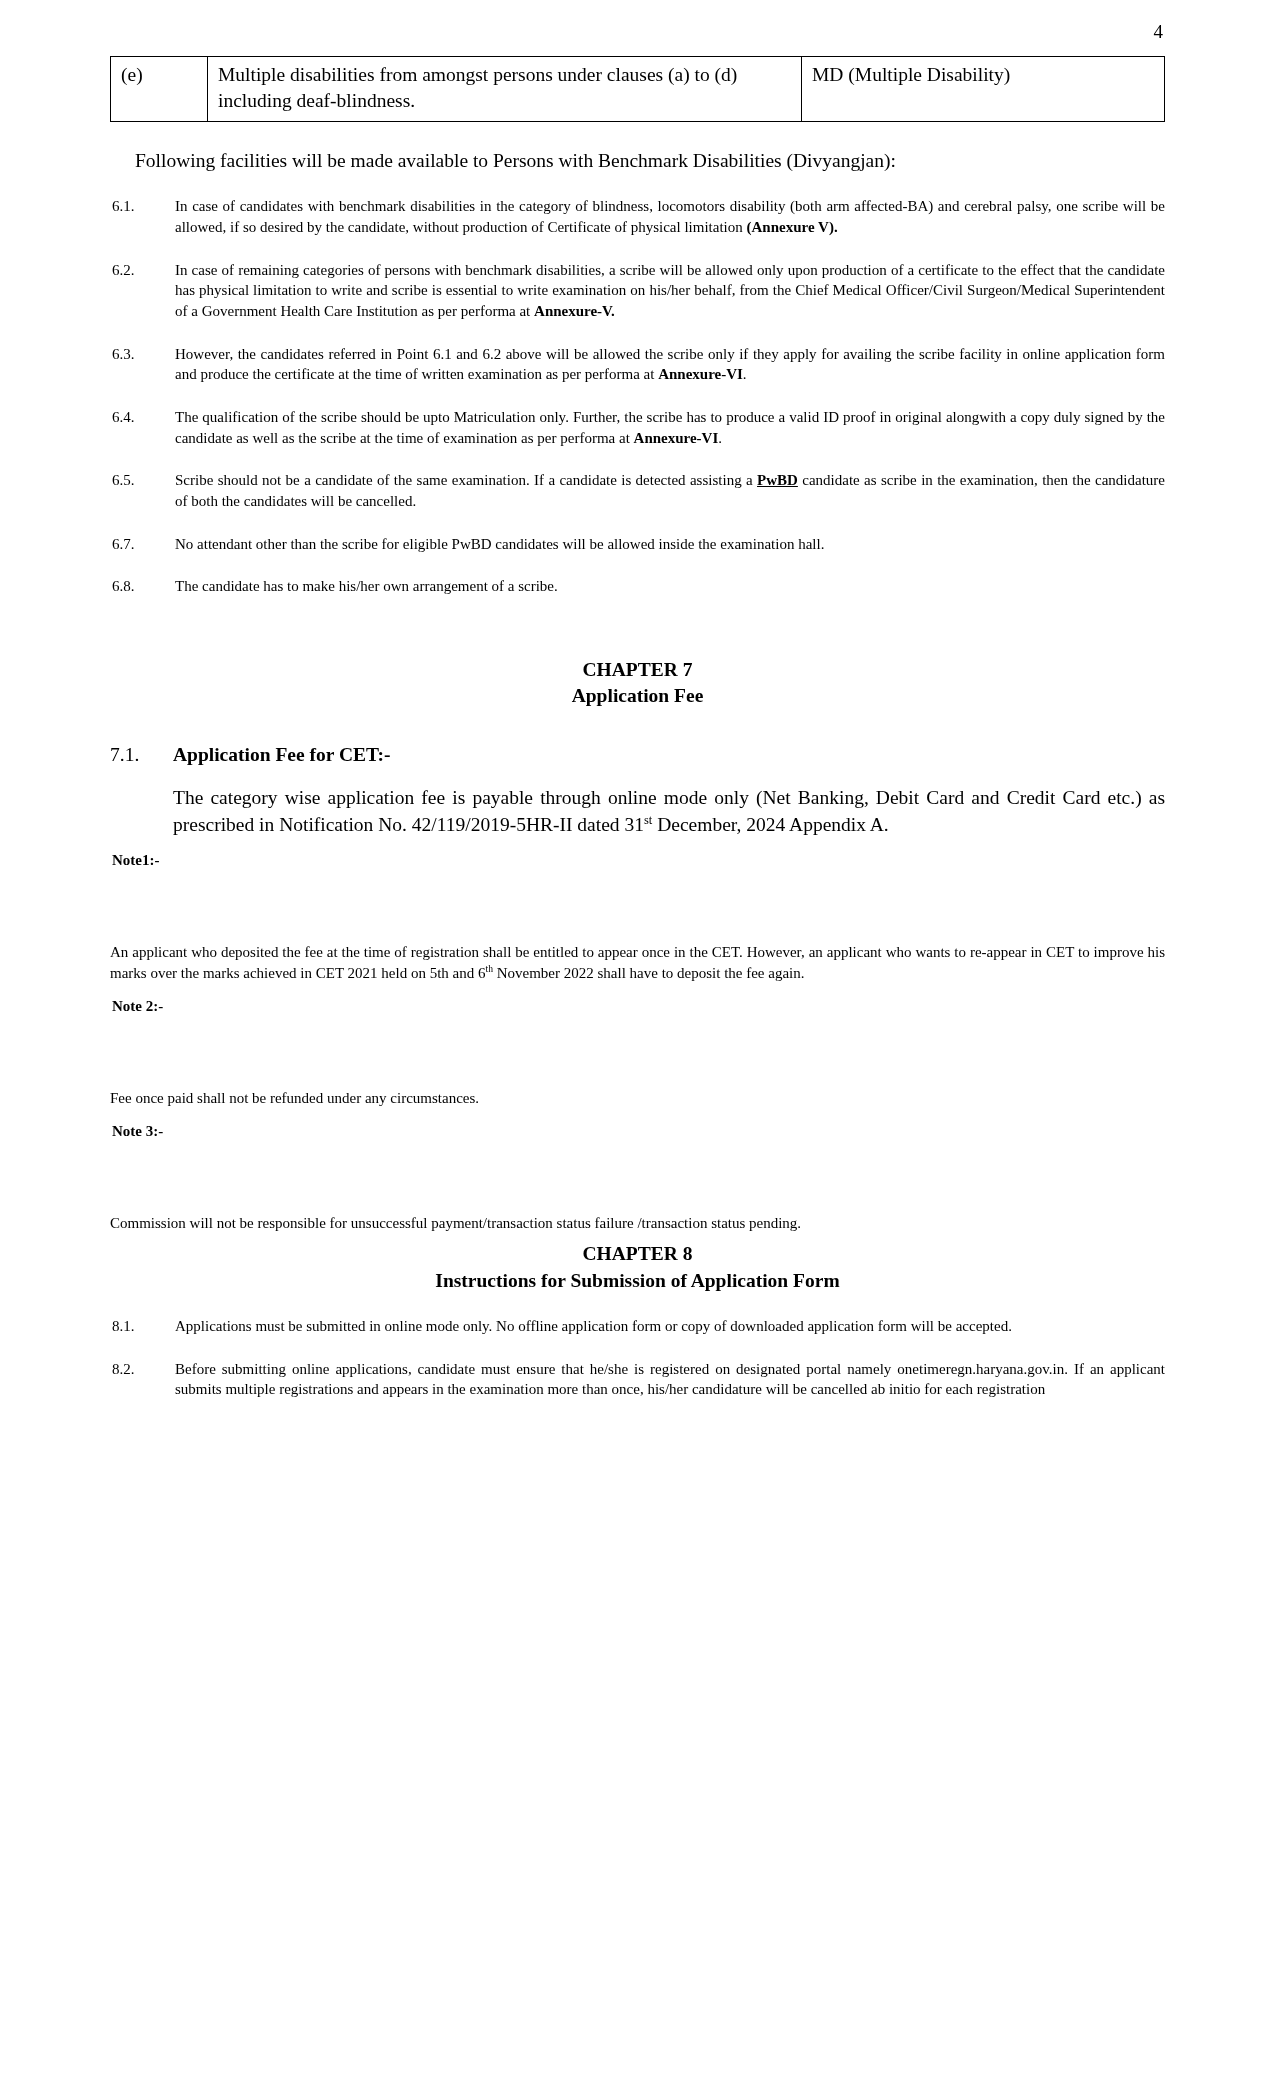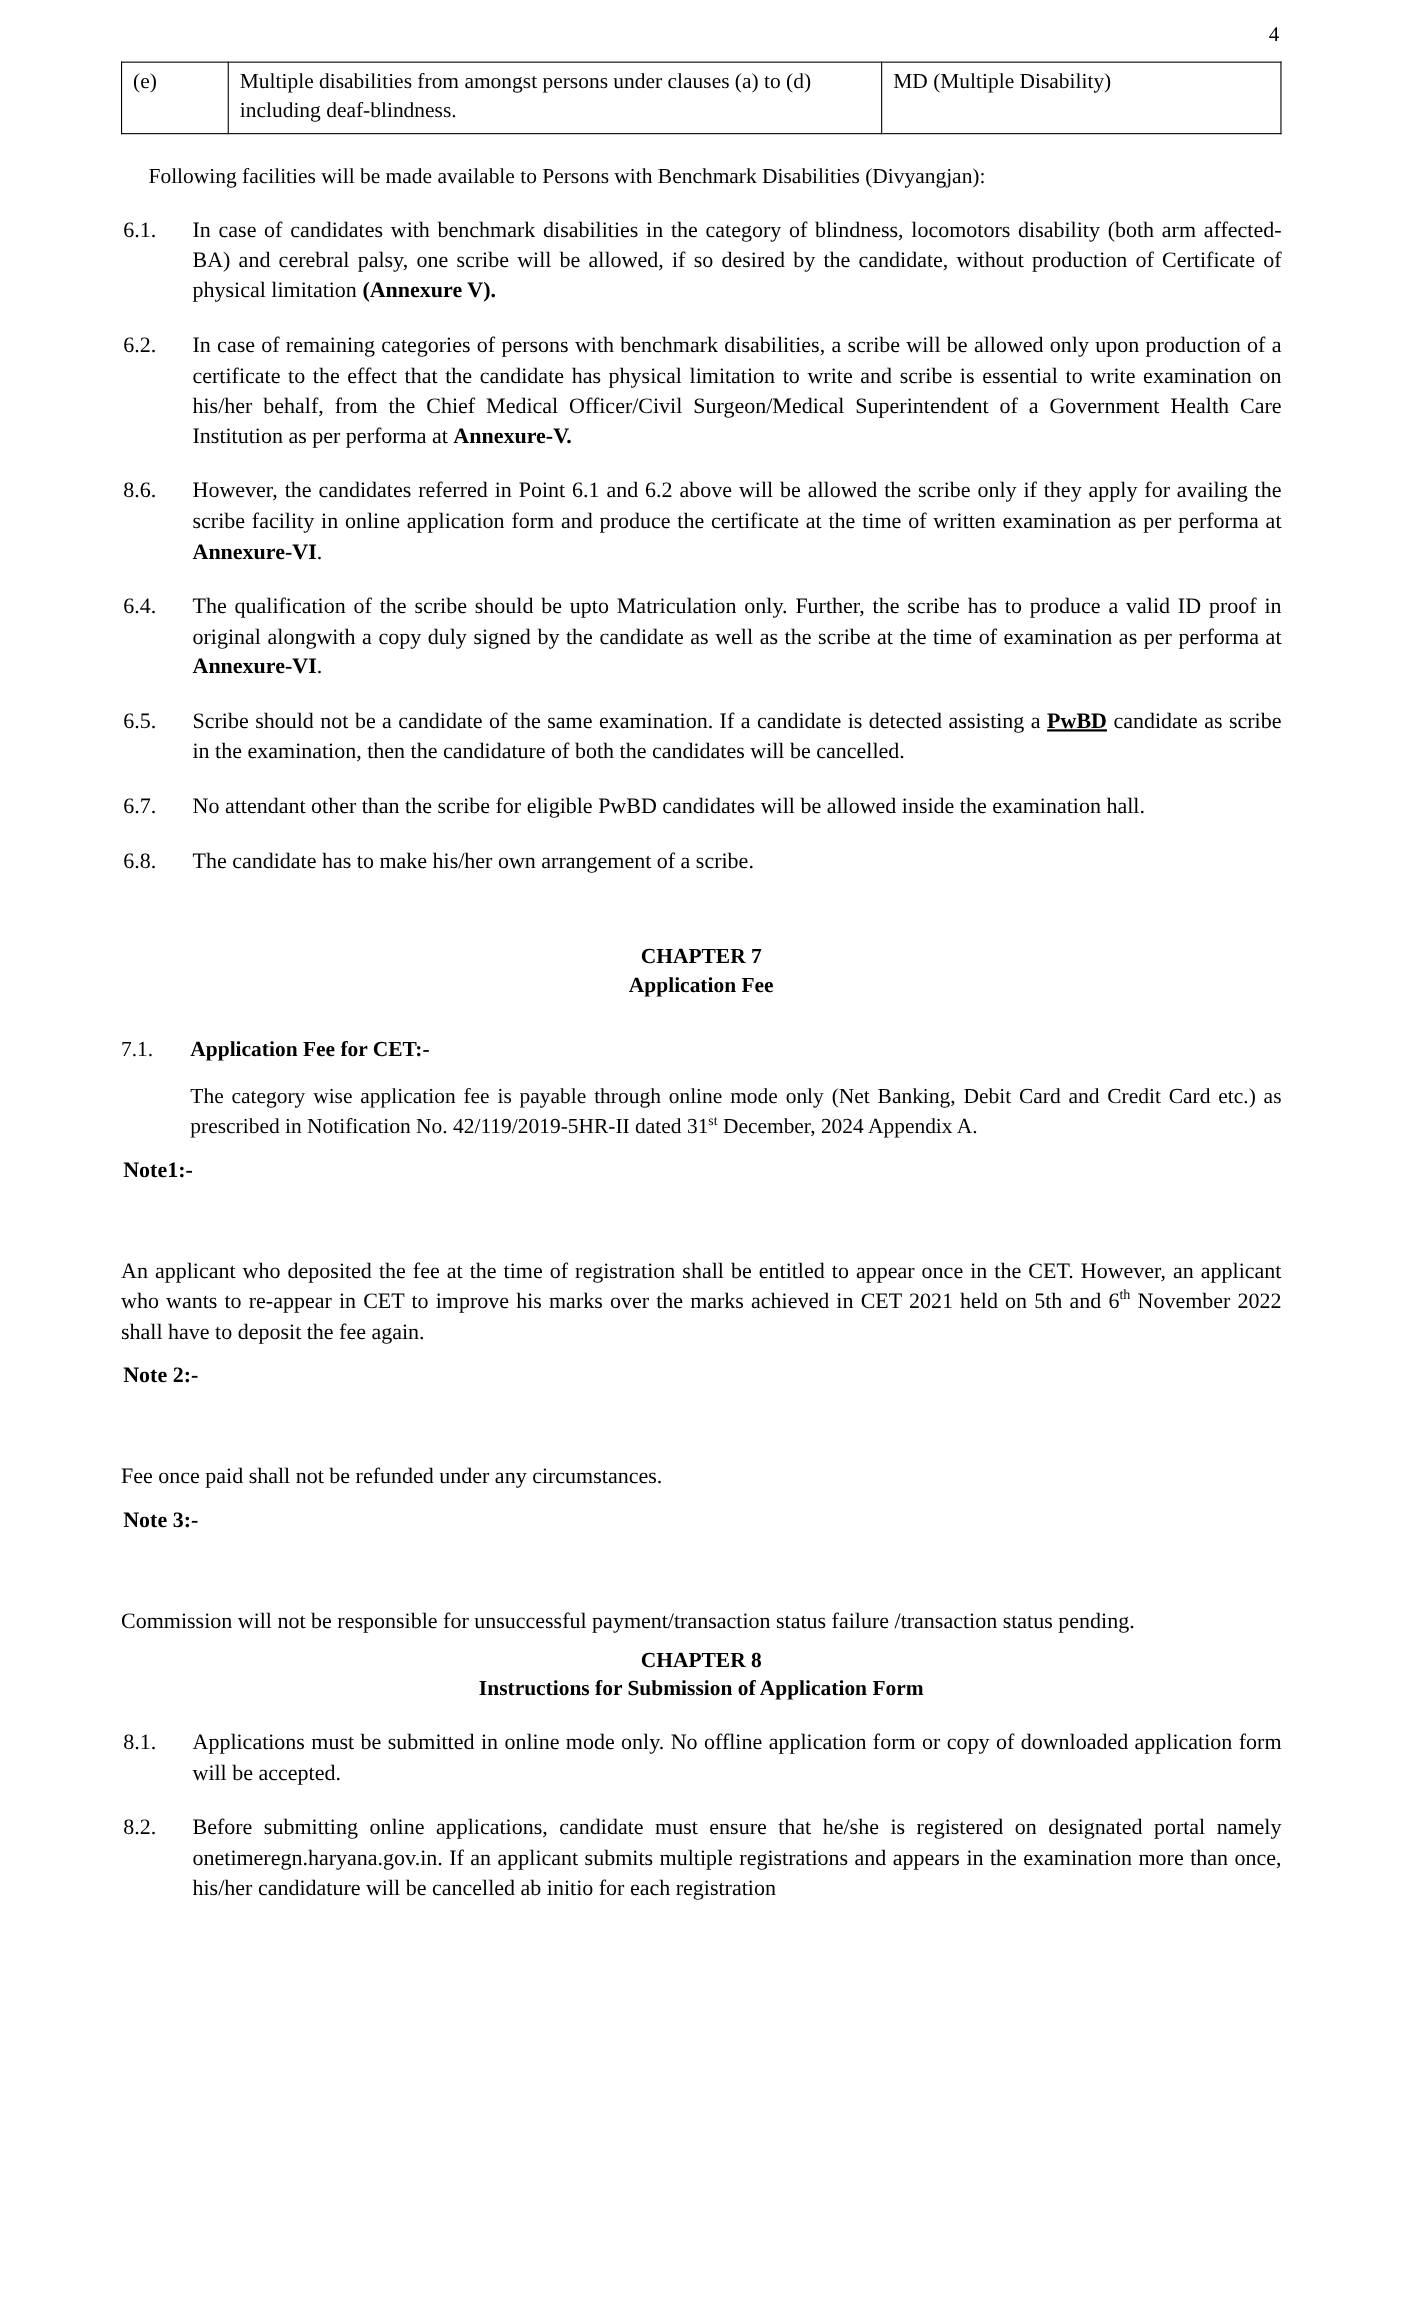--- a/index.html
+++ b/index.html
@@ -46,21 +46,21 @@
 
   
   .intro-line {
     margin: 26px 0 0 25px;
     font-size: 19.5px;
     line-height: 1.35;
   }
   .clause {
     display: flex;
     margin-top: 22px;
-    font-size: 20px;
+    font-size: 15px;
     line-height: 1.38;
   }
   .clause .num {
     width: 63px;
     flex: 0 0 63px;
     text-align: left;
     padding-left: 2px;
   }
   .clause .body {
     flex: 1 1 auto;
@@ -136,21 +136,21 @@
     <div class="num">6.1.</div>
     <div class="body"><span>In case of candidates with benchmark disabilities in the category of blindness, locomotors disability (both arm affected-BA) and cerebral palsy, one scribe will be allowed, if so desired by the candidate, without production of Certificate of physical limitation </span><b>(Annexure V).</b></div>
   </div>
 
   <div class="clause">
     <div class="num">6.2.</div>
     <div class="body"><span>In case of remaining categories of persons with benchmark disabilities, a scribe will be allowed only upon production of a certificate to the effect that the candidate has physical limitation to write and scribe is essential to write examination on his/her behalf, from the Chief Medical Officer/Civil Surgeon/Medical Superintendent of a Government Health Care Institution as per performa at </span><b>Annexure-V.</b></div>
   </div>
 
   <div class="clause">
-    <div class="num">8.6.</div>
+    <div class="num">6.3.</div>
     <div class="body"><span>However, the candidates referred in Point 6.1 and 6.2 above will be allowed the scribe only if they apply for availing the scribe facility in online application form and produce the certificate at the time of written examination as per performa at </span><b>Annexure-VI</b><span>.</span></div>
   </div>
 
   <div class="clause">
     <div class="num">6.4.</div>
     <div class="body"><span>The qualification of the scribe should be upto Matriculation only. Further, the scribe has to produce a valid ID proof in original alongwith a copy duly signed by the candidate as well as the scribe at the time of examination as per performa at </span><b>Annexure-VI</b><span>.</span></div>
   </div>
 
   <div class="clause">
     <div class="num">6.5.</div>

